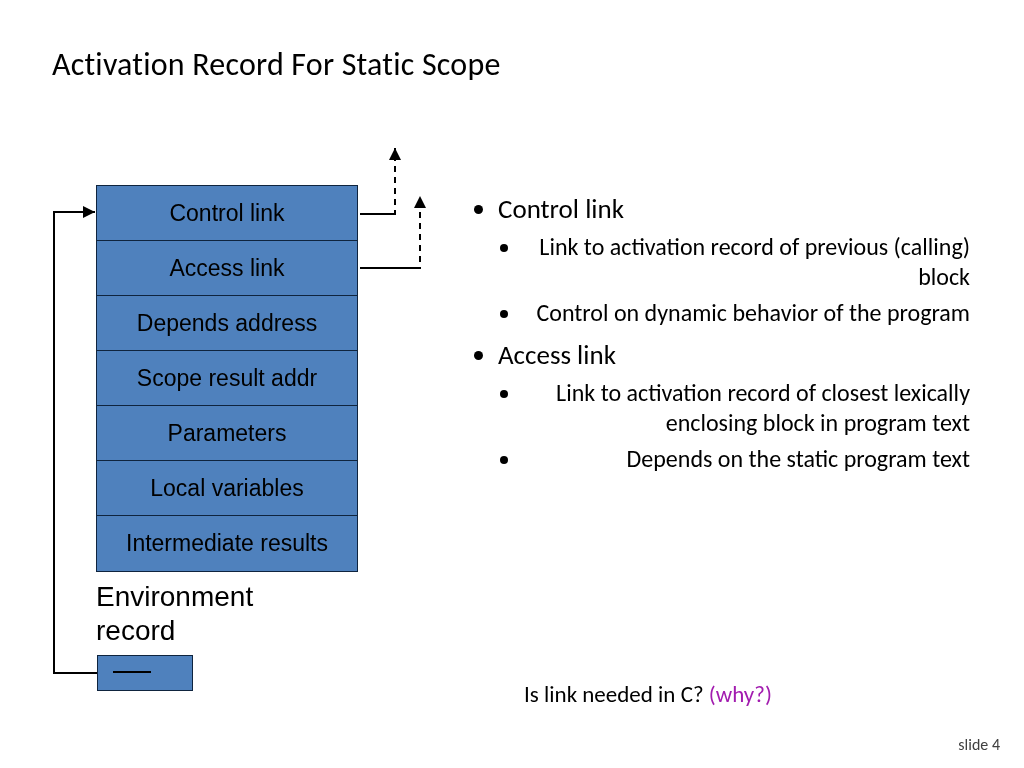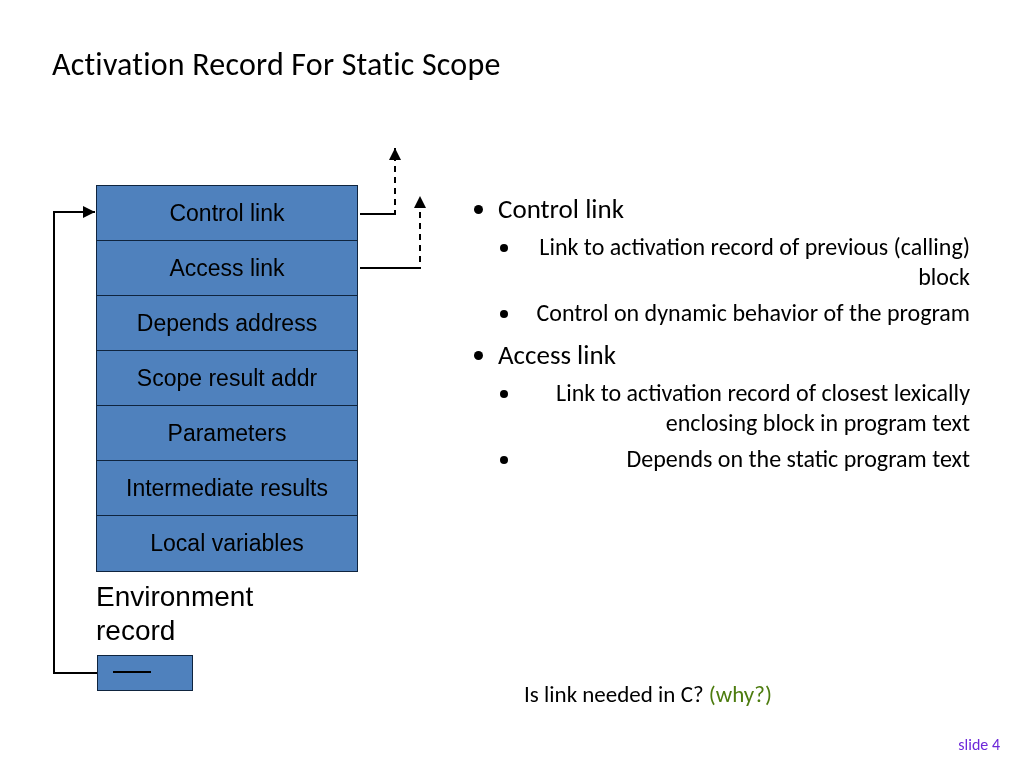--- a/index.html
+++ b/index.html
@@ -12,22 +12,22 @@
   .envlabel { position: absolute; left: 96px; top: 580px; font-size: 28px; font-family: Verdana, Tahoma, sans-serif; line-height: 1.2; }
   .envbox { position: absolute; left: 97px; top: 655px; width: 96px; height: 36px; background: #4f81bd; border: 1px solid #0f243e; }
   .envbar { position: absolute; left: 113px; top: 671px; width: 38px; height: 2px; background: #000; }
   svg.arrows { position: absolute; left: 0; top: 0; width: 1024px; height: 768px; pointer-events: none; }
   .bullets { position: absolute; left: 472px; top: 192px; width: 498px; font-size: 26px; line-height: 1.25; }
   .lvl1 { list-style: disc; margin-left: 26px; margin-bottom: 6px; }
   .lvl1 > li { font-size: 27px; margin-bottom: 4px; }
   .lvl2 { list-style: disc; margin-left: 50px; text-align: right; }
   .lvl2 > li { font-size: 24px; margin-bottom: 6px; }
   .question { position: absolute; left: 524px; top: 680px; font-size: 23px; }
-  .why { color: #4d7c0f; }
-  .slideno { position: absolute; right: 24px; bottom: 14px; font-size: 16px; color: #6d28d9; }
+  .why { color: #a21caf; }
+  .slideno { position: absolute; right: 24px; bottom: 14px; font-size: 16px; color: #404040; }
 </style>
 </head>
 <body>
 
 <div class="slide">
   <div class="title">Activation Record For Static Scope</div>
 
   <svg class="arrows">
     <defs>
       <marker id="ah" markerWidth="8" markerHeight="8" refX="6" refY="3" orient="auto">
@@ -43,22 +43,22 @@
     <path d="M 360 268 L 420 268 L 420 196" stroke="#000" stroke-width="2" fill="none" stroke-dasharray="6,5" marker-end="url(#ah)"></path>
     <path d="M 360 268 L 420 268" stroke="#000" stroke-width="2" fill="none"></path>
   </svg>
 
   <div class="stack">
     <div class="row">Control link</div>
     <div class="row">Access link</div>
     <div class="row">Depends address</div>
     <div class="row">Scope result addr</div>
     <div class="row">Parameters</div>
+    <div class="row">Local variables</div>
     <div class="row">Intermediate results</div>
-    <div class="row">Local variables</div>
   </div>
 
   <div class="envlabel">
     <span>Environment</span><br>
     <span>record</span>
   </div>
   <div class="envbox"></div>
   <div class="envbar"></div>
 
   <div class="bullets">

